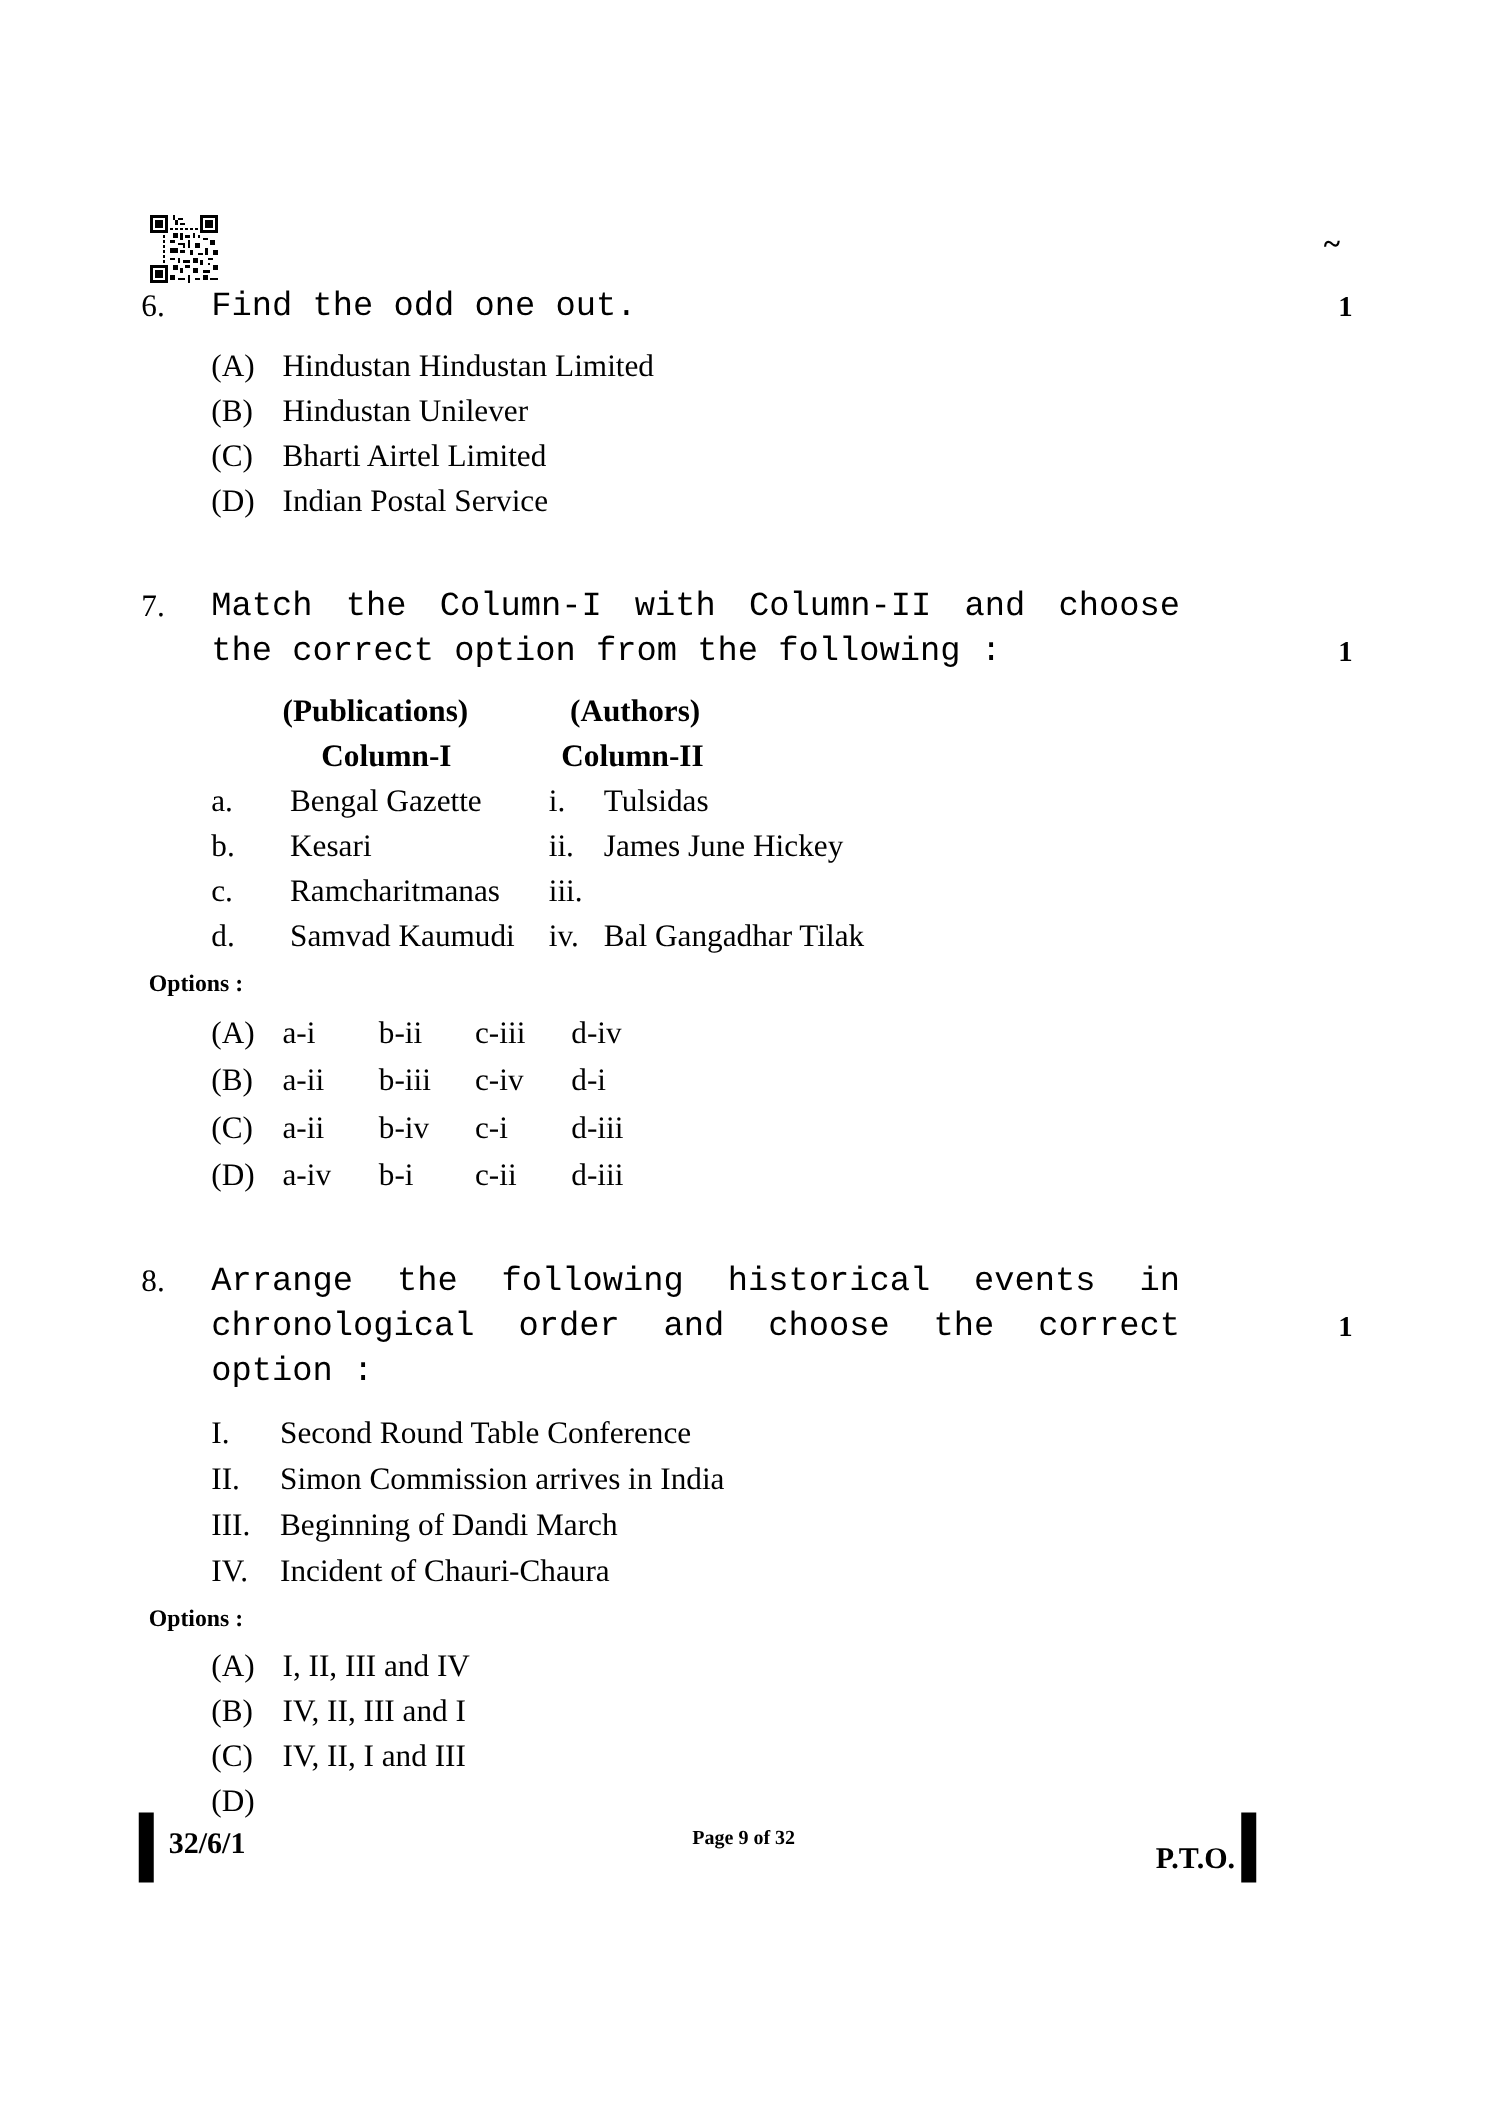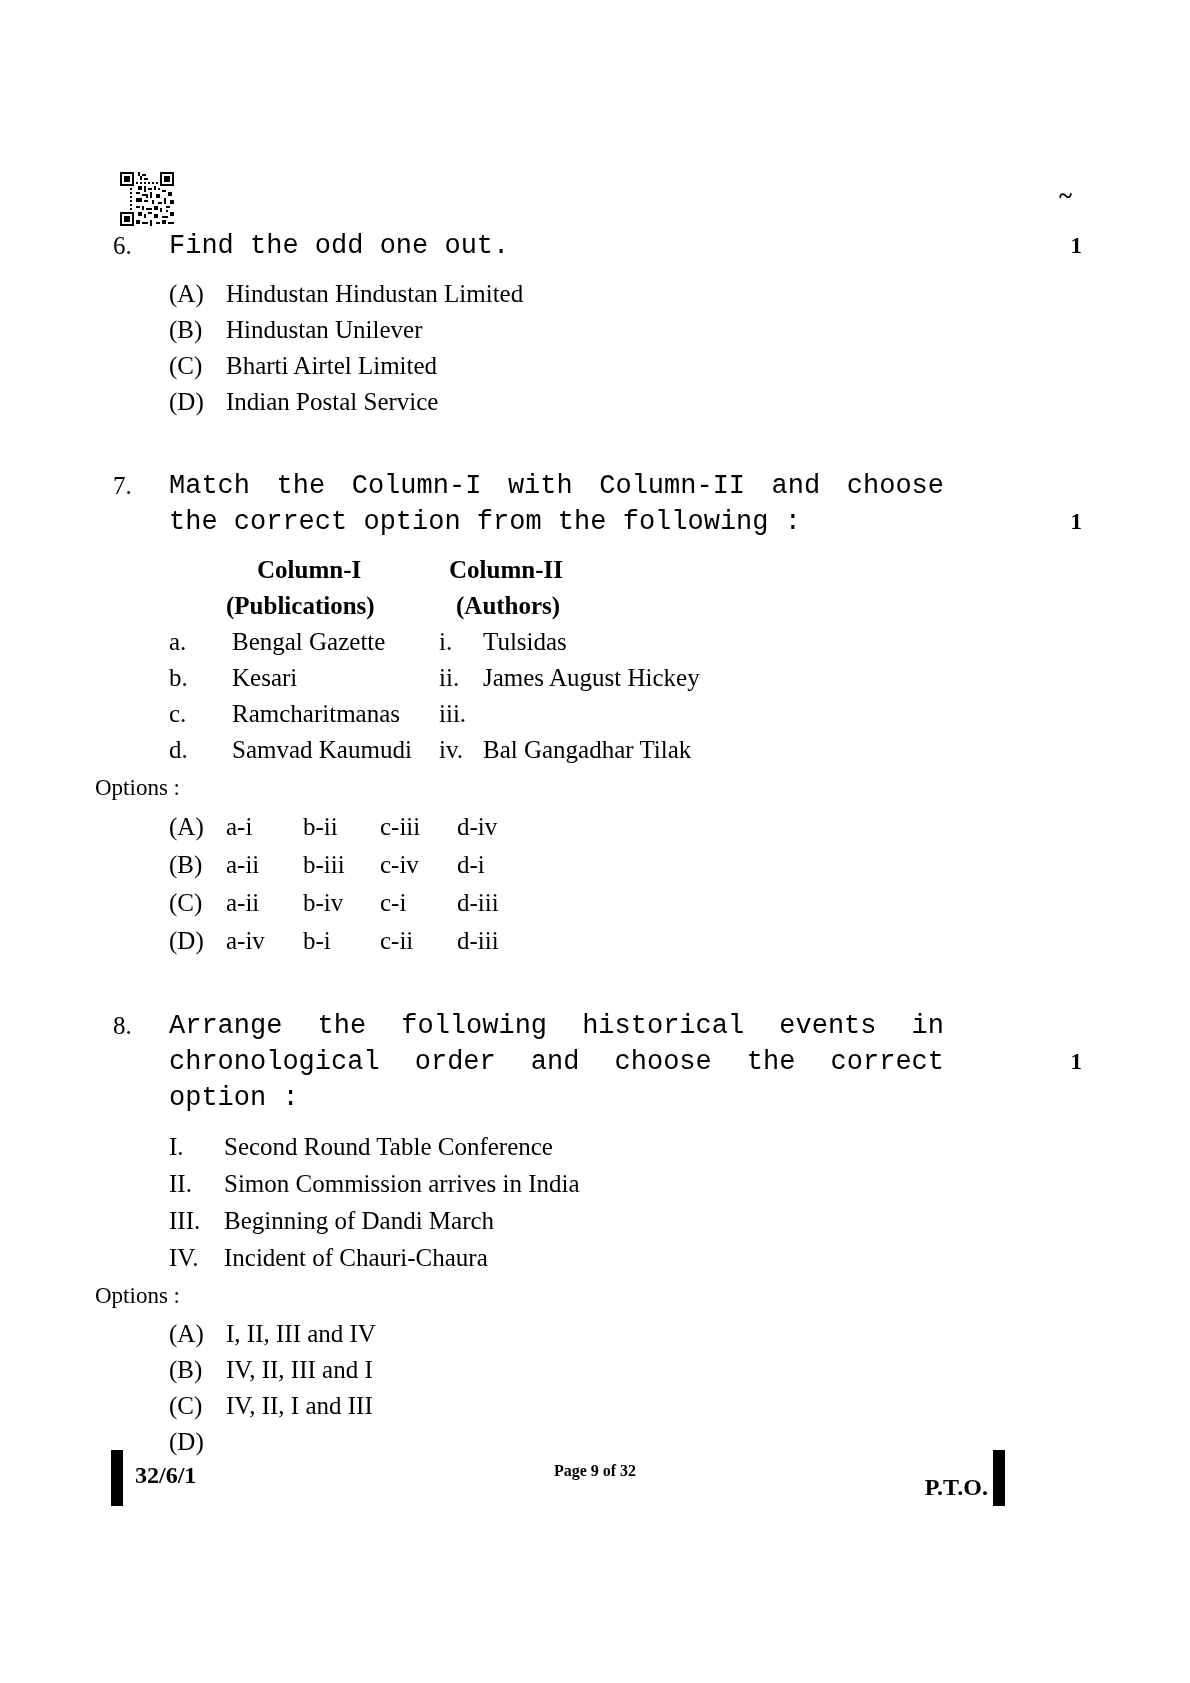--- a/index.html
+++ b/index.html
@@ -143,24 +143,24 @@
     width: 207px;
     flex: 0 0 207px;
   }
   .mt-row .k2 {
     width: 44px;
     flex: 0 0 44px;
   }
   .mt-row .v2 { flex: 1 1 auto; }
 
   .options-label {
-    padding-left: 95px;
-    font-size: 23px;
+    padding-left: 119px;
+    font-size: 19px;
     line-height: 40px;
-    font-weight: 400;
+    font-weight: 700;
   }
 
   
   .pair-row {
     display: flex;
     padding-left: 169px;
     font-size: 25px;
     line-height: 38px;
   }
   .pair-row .pl {
@@ -349,39 +349,39 @@
     <div class="q-block">
       <div class="q-head">
         <div class="q-num">7.</div>
         <div class="q-text justify">Match the Column-I with Column-II and choose the correct option from the following :</div>
         <div class="marks" style="top:36px;">1</div>
       </div>
 
       <div class="spacer-sm"></div>
 
       <div class="match-table">
+        <div class="mt-head mt-head2">
+          <div class="c1">(Publications)</div>
+          <div class="c2">(Authors)</div>
+        </div>
         <div class="mt-head">
           <div class="c1">Column-I</div>
           <div class="c2">Column-II</div>
-        </div>
-        <div class="mt-head mt-head2">
-          <div class="c1">(Publications)</div>
-          <div class="c2">(Authors)</div>
         </div>
         <div class="mt-row">
           <div class="k1">a.</div>
           <div class="v1">Bengal Gazette</div>
           <div class="k2">i.</div>
           <div class="v2">Tulsidas</div>
         </div>
         <div class="mt-row">
           <div class="k1">b.</div>
           <div class="v1">Kesari</div>
           <div class="k2">ii.</div>
-          <div class="v2">James August Hickey</div>
+          <div class="v2">James June Hickey</div>
         </div>
         <div class="mt-row">
           <div class="k1">c.</div>
           <div class="v1">Ramcharitmanas</div>
           <div class="k2">iii.</div>
         </div>
         <div class="mt-row">
           <div class="k1">d.</div>
           <div class="v1">Samvad Kaumudi</div>
           <div class="k2">iv.</div>

